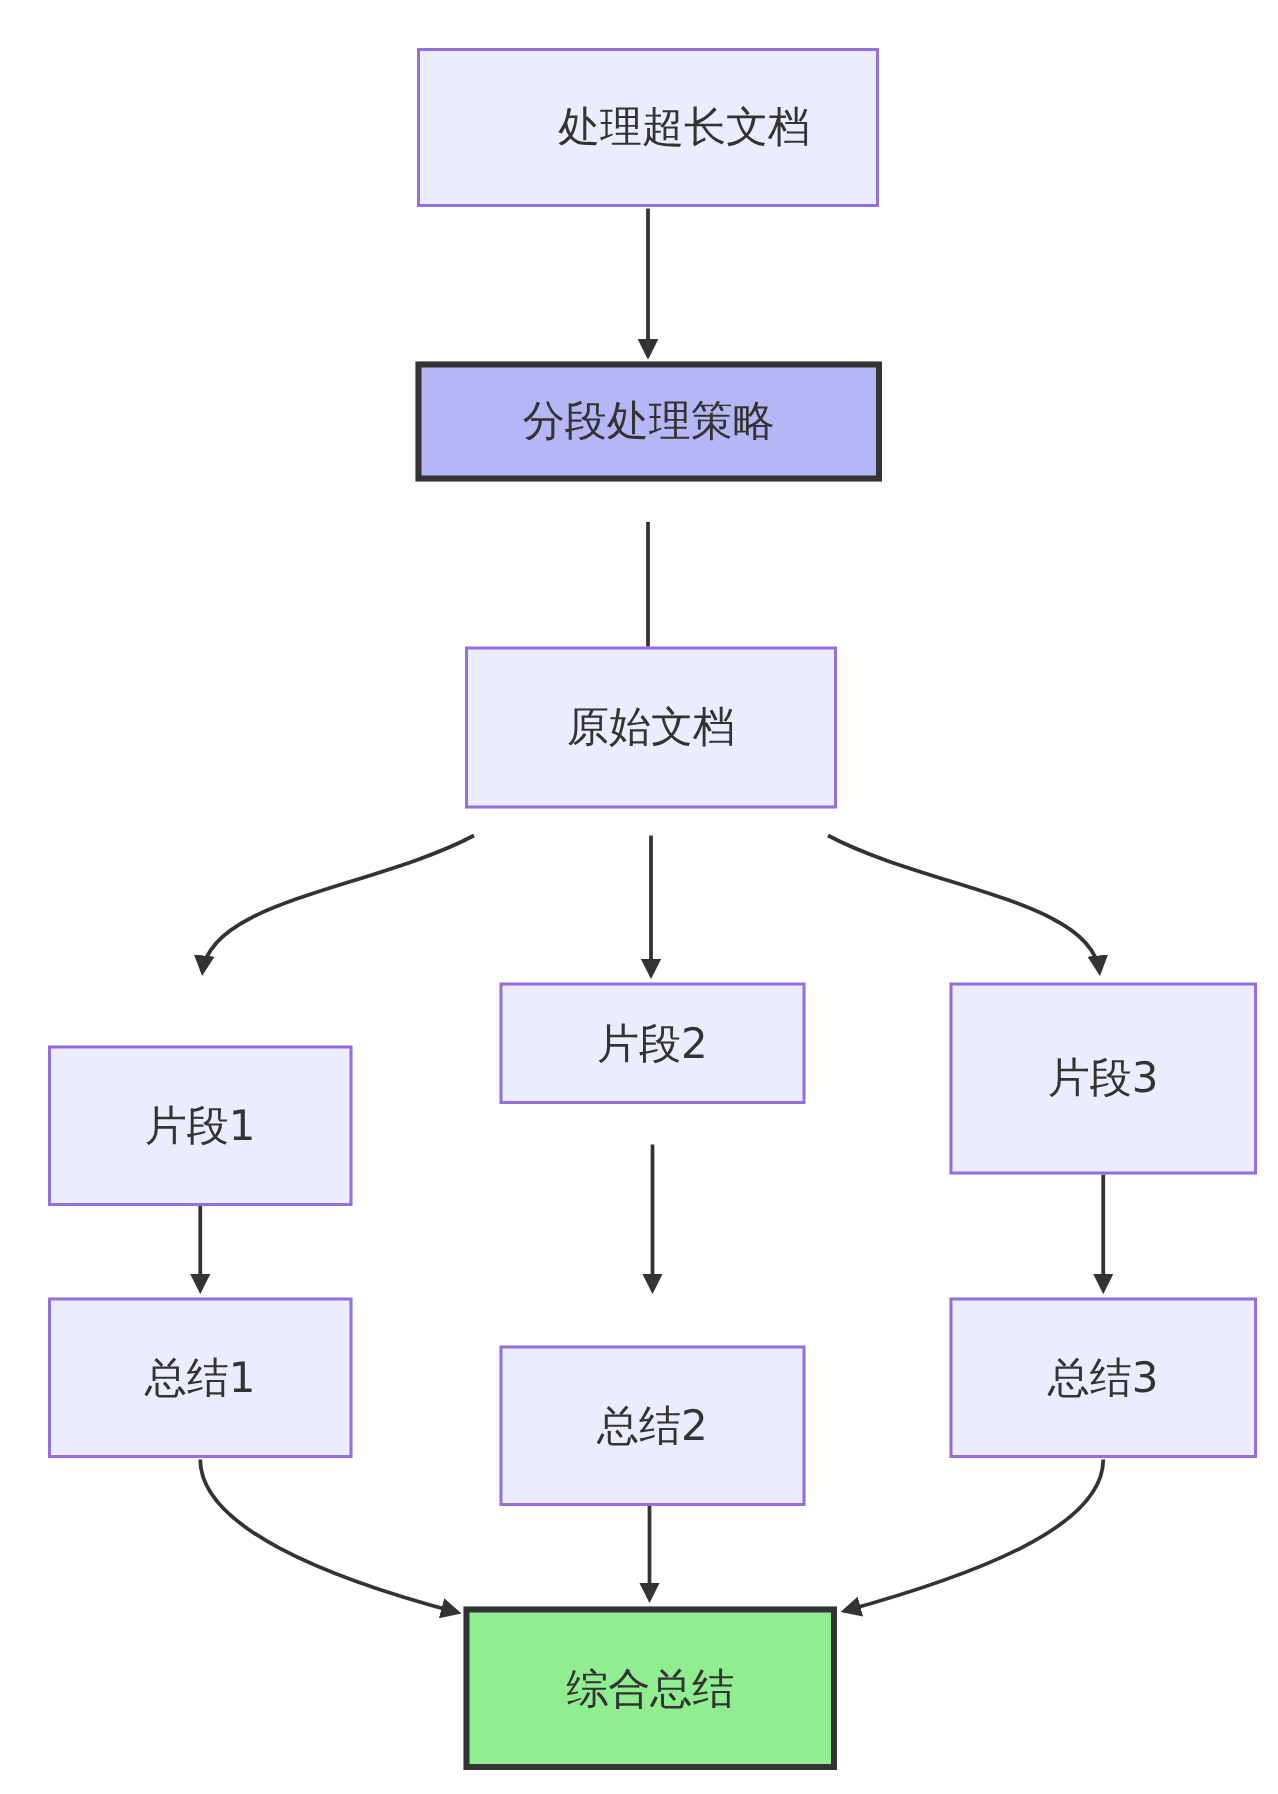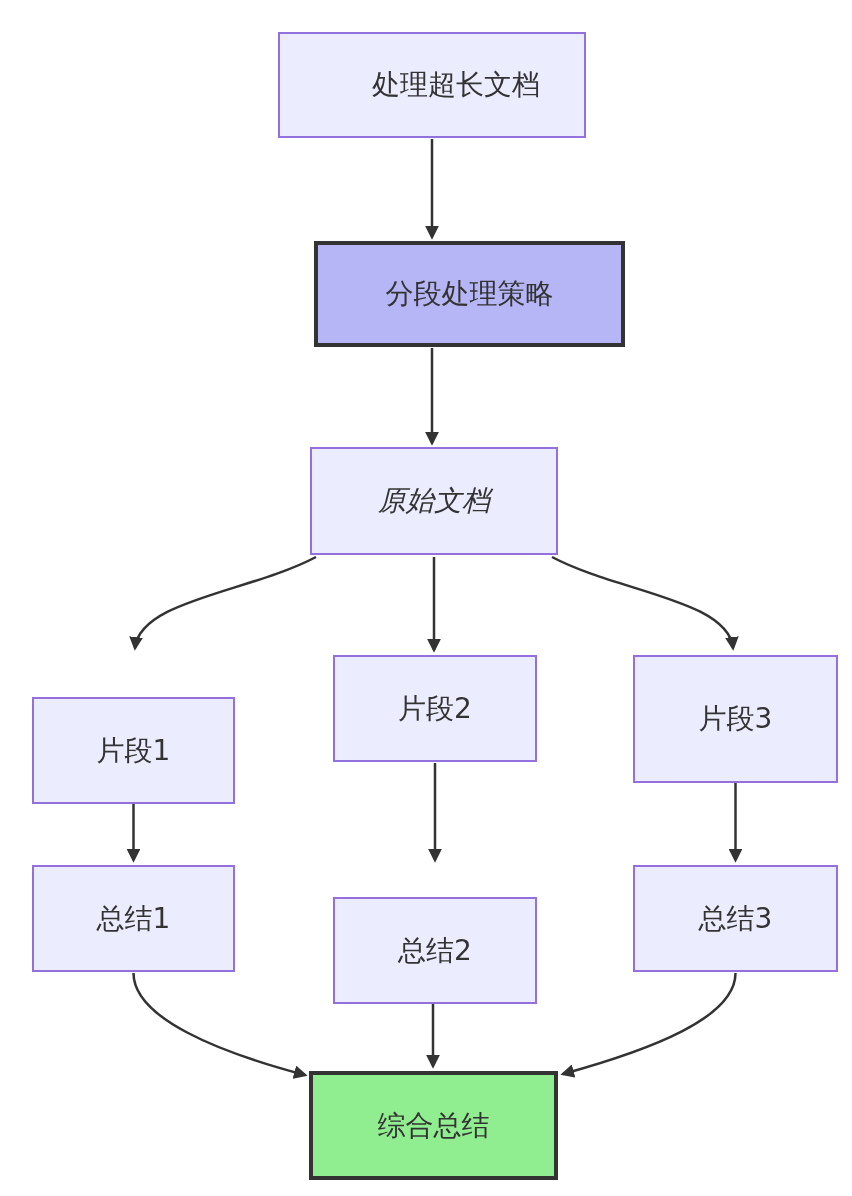--- a/index.html
+++ b/index.html
@@ -77,33 +77,33 @@
 
     <path class="edge" marker-end="url(#arrow)" d="M133.5 973 C133.5 1018, 218 1052, 305 1075"></path>
     <path class="edge" marker-end="url(#arrow)" d="M433 973 L433 1066"></path>
     <path class="edge" marker-end="url(#arrow)" d="M735.5 973 C735.5 1018, 650 1050, 563 1074"></path>
   </svg>
 
   <div class="node" style="left:278px; top:32px; width:308px; height:106px;padding-left:48px;">
     <span>处理超长文档</span>
   </div>
 
-  <div class="node node--highlight" style="left:277px; top:241px; width:311px; height:106px;margin-left:37px;">
+  <div class="node node--highlight" style="left:277px; top:241px; width:311px; height:80px;">
     <span>分段处理策略</span>
   </div>
 
-  <div class="node" style="left:310px; top:447px; width:248px; height:108px;font-style:italic;">
+  <div class="node" style="left:310px; top:431px; width:248px; height:108px;">
     <span>原始文档</span>
   </div>
 
   <div class="node" style="left:32px; top:655px; width:203px; height:107px;margin-top:42px;">
     <span>片段1</span>
   </div>
 
-  <div class="node" style="left:333px; top:655px; width:204px; height:107px;">
+  <div class="node" style="left:333px; top:655px; width:204px; height:81px;">
     <span>片段2</span>
   </div>
 
   <div class="node" style="left:633px; top:655px; width:205px; height:128px;">
     <span>片段3</span>
   </div>
 
   <div class="node" style="left:32px; top:865px; width:203px; height:107px;">
     <span>总结1</span>
   </div>

